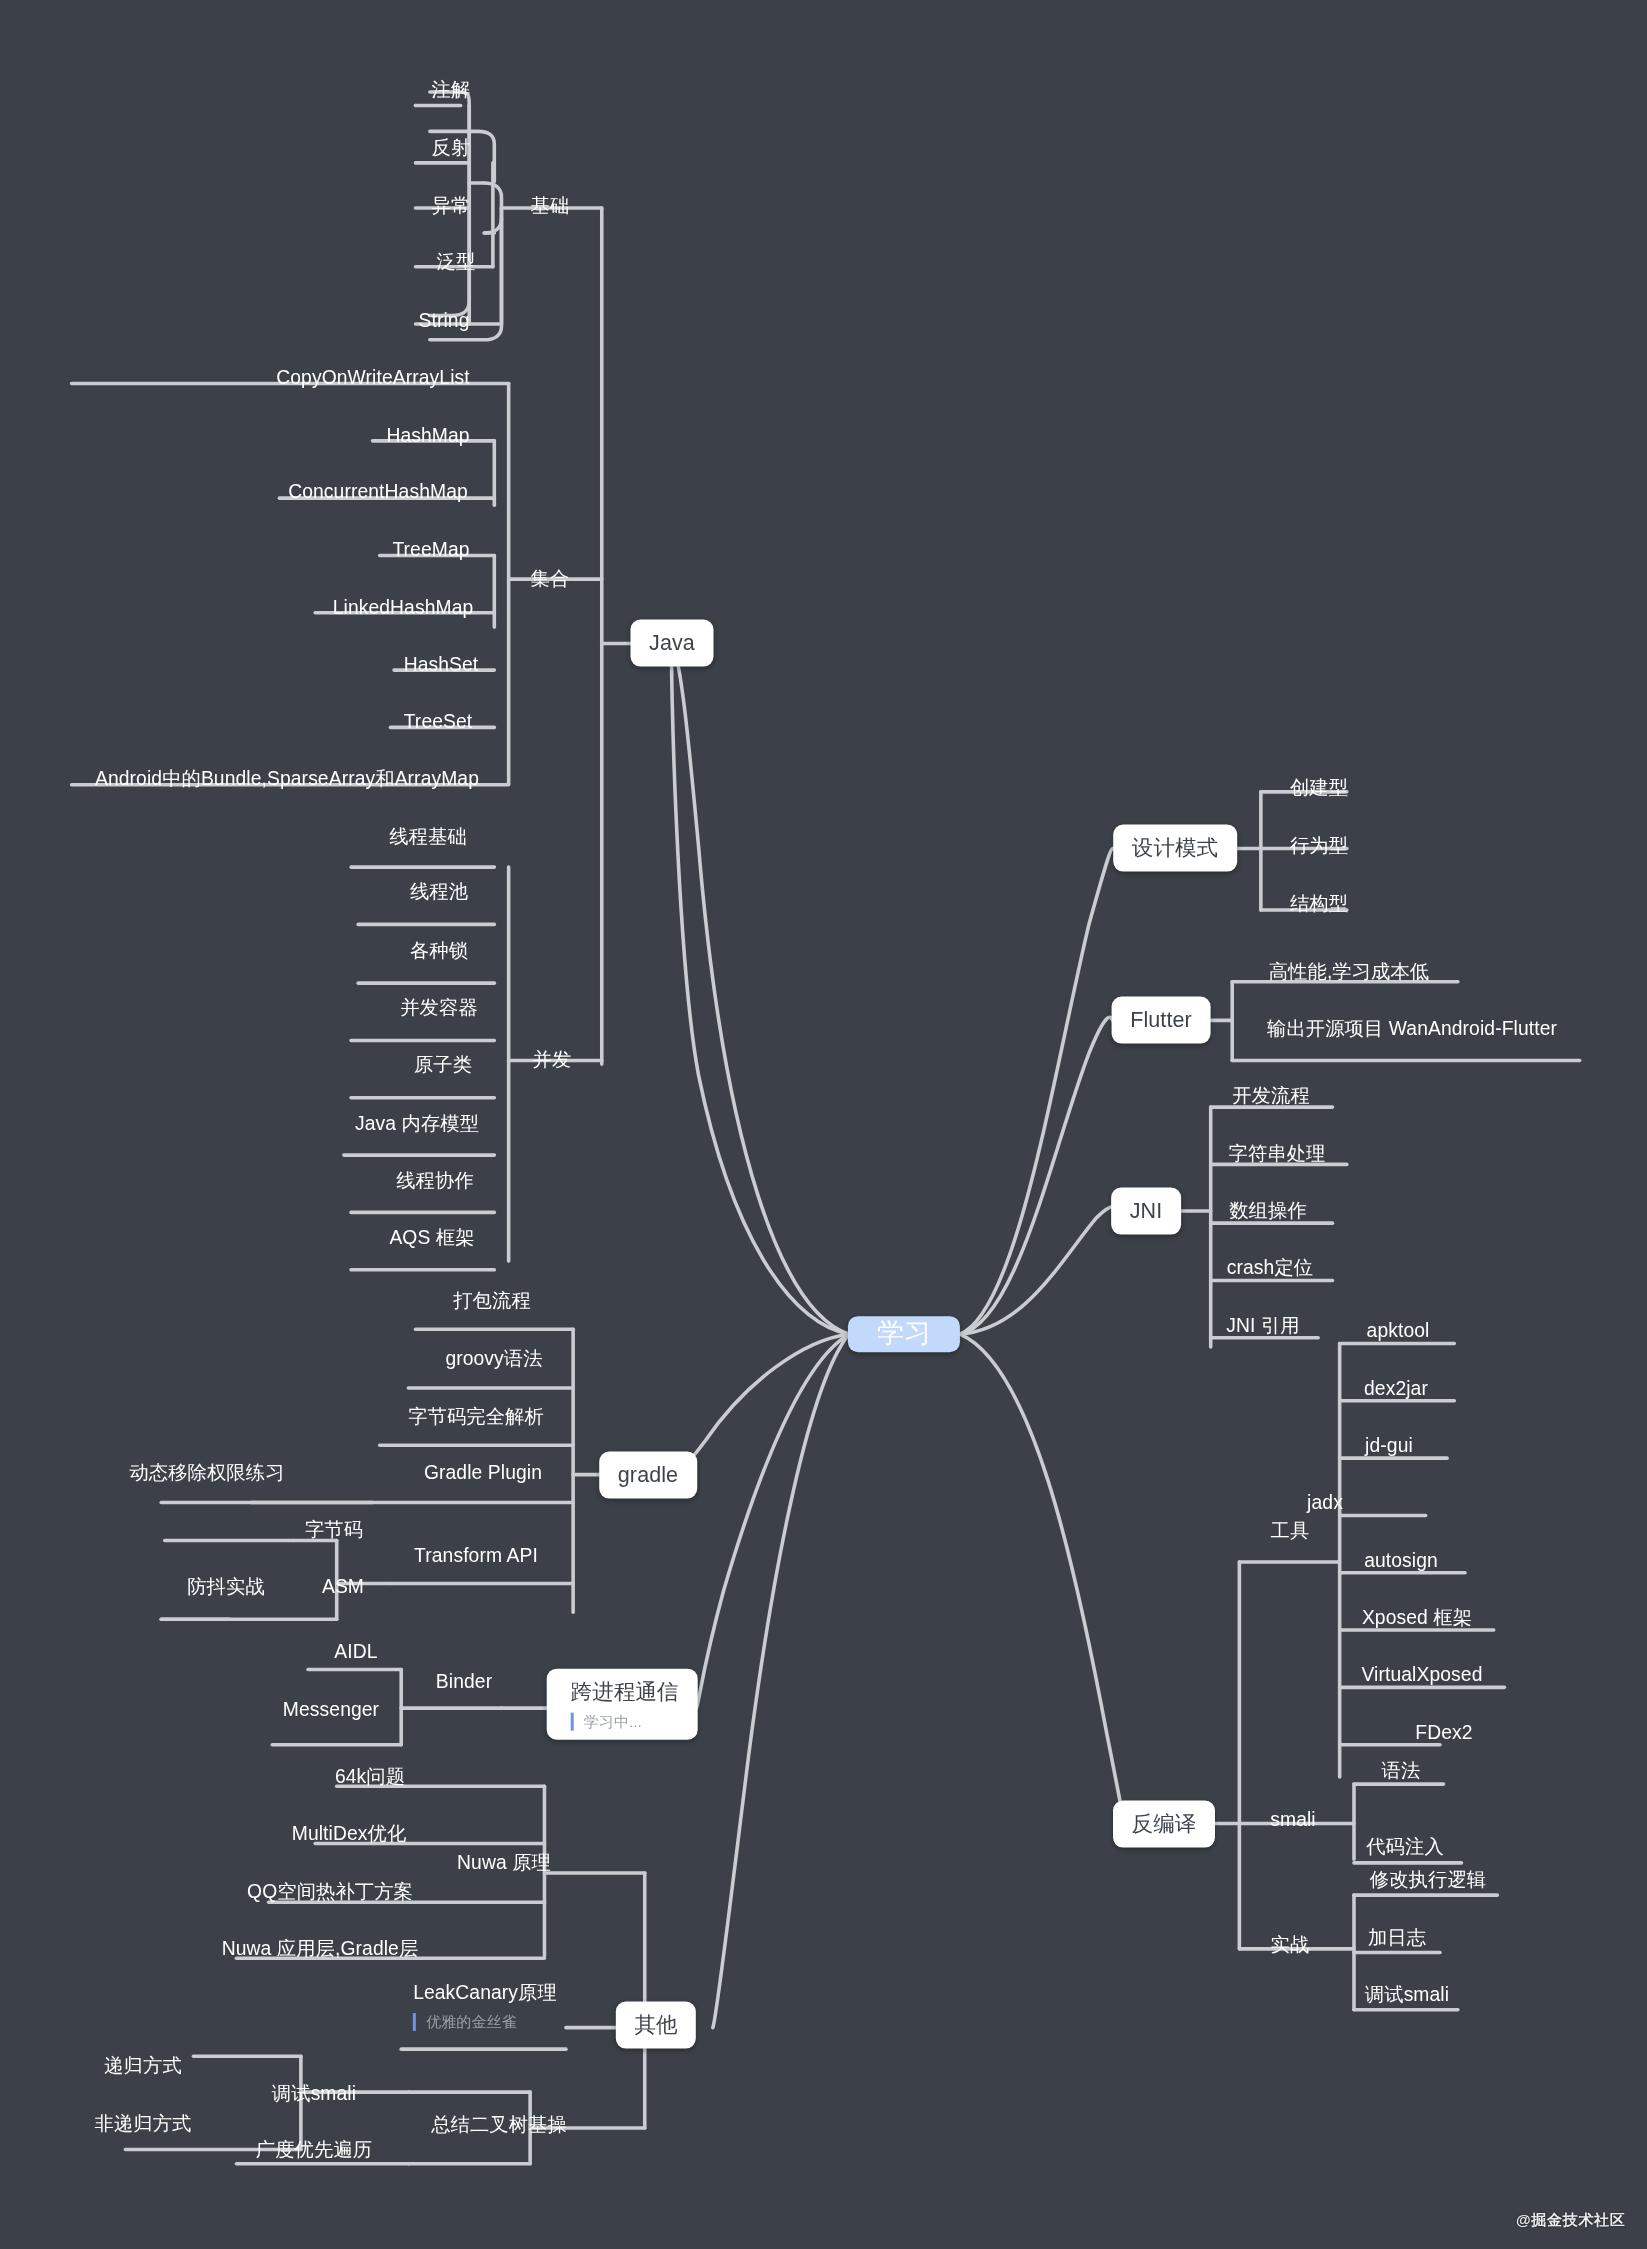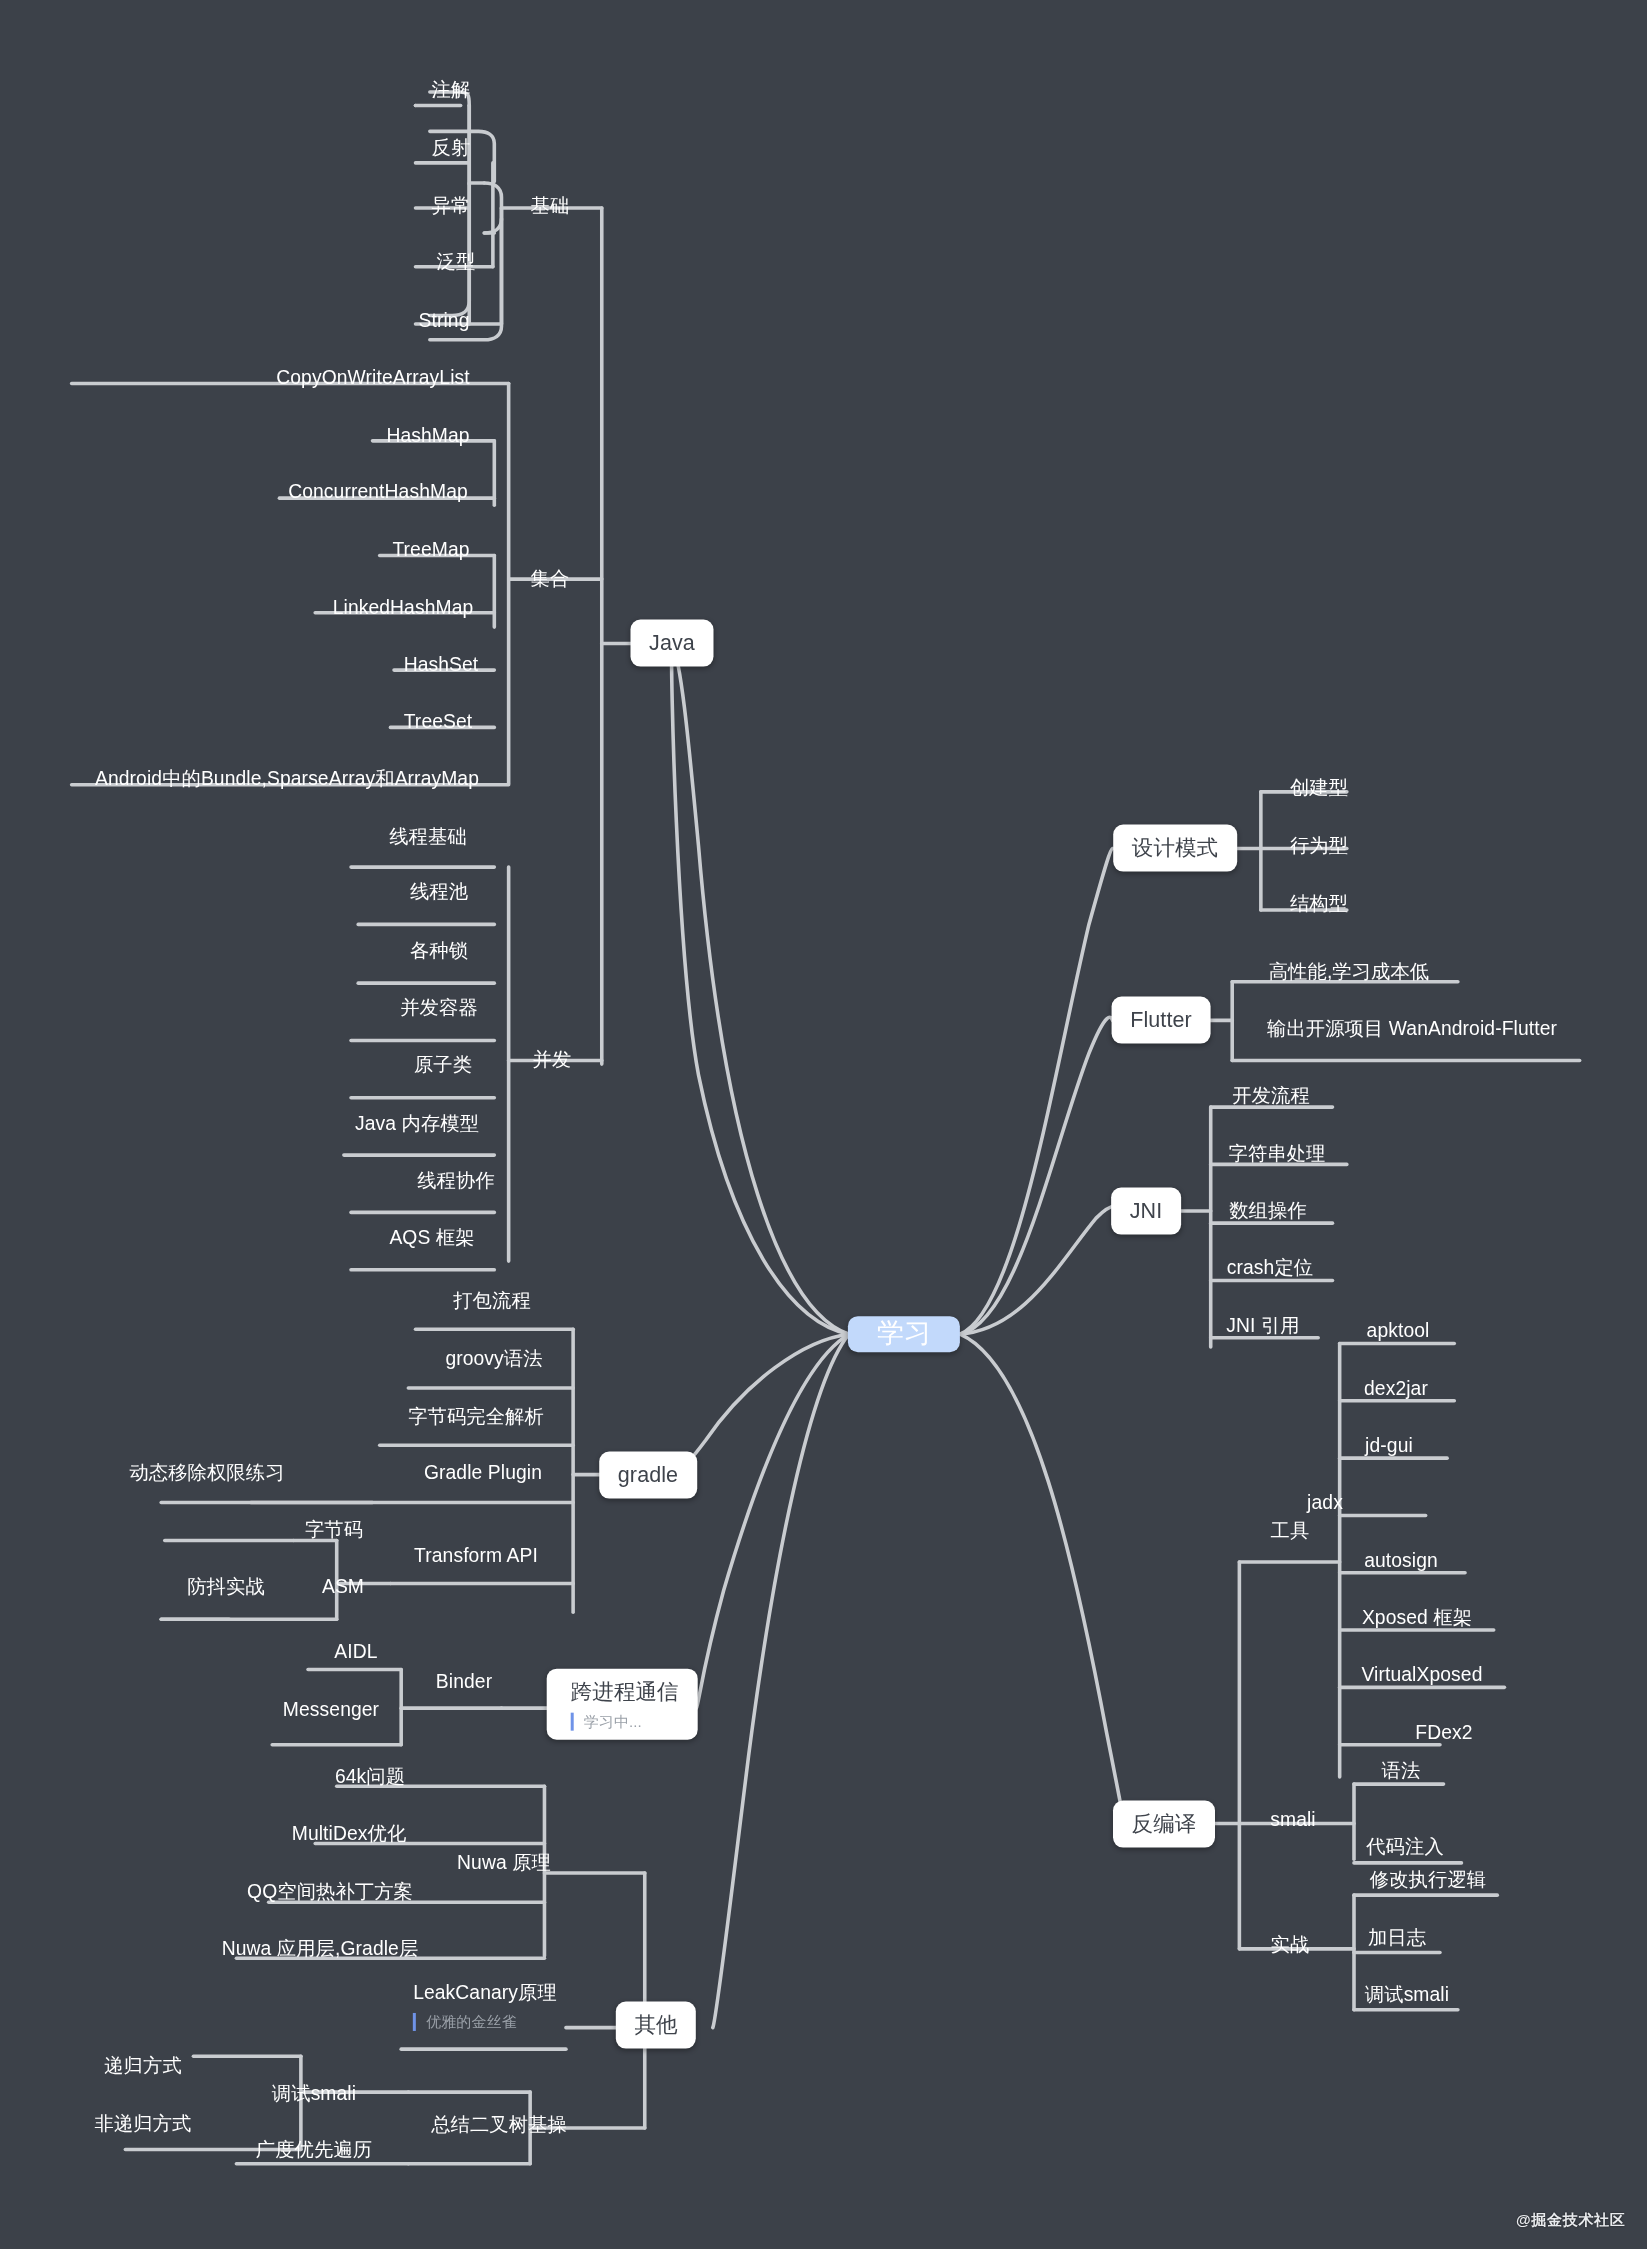--- a/index.html
+++ b/index.html
@@ -246,21 +246,21 @@
   <div class="node leaf" style="left:438px;top:722px;">TreeSet</div>
   <div class="node leaf" style="left:287px;top:779px;">Android中的Bundle,SparseArray和ArrayMap</div>
 
   <div class="node branch" style="left:552px;top:1060px;">并发</div>
   <div class="node leaf" style="left:428px;top:837px;">线程基础</div>
   <div class="node leaf" style="left:439px;top:892px;">线程池</div>
   <div class="node leaf" style="left:439px;top:951px;">各种锁</div>
   <div class="node leaf" style="left:439px;top:1008px;">并发容器</div>
   <div class="node leaf" style="left:443px;top:1065px;">原子类</div>
   <div class="node leaf" style="left:417px;top:1124px;">Java 内存模型</div>
-  <div class="node leaf" style="left:435px;top:1181px;margin-left:21px;">线程协作</div>
+  <div class="node leaf" style="left:435px;top:1181px;">线程协作</div>
   <div class="node leaf" style="left:432px;top:1238px;">AQS 框架</div>
 
   <div class="node box" style="left:648px;top:1475px;">gradle</div>
   <div class="node leaf" style="left:492px;top:1301px;">打包流程</div>
   <div class="node leaf" style="left:494px;top:1359px;">groovy语法</div>
   <div class="node leaf" style="left:476px;top:1417px;">字节码完全解析</div>
   <div class="node leaf" style="left:483px;top:1473px;">Gradle Plugin</div>
   <div class="node leaf" style="left:207px;top:1473px;">动态移除权限练习</div>
   <div class="node leaf" style="left:476px;top:1556px;">Transform API</div>
   <div class="node leaf" style="left:334px;top:1530px;">字节码</div>

